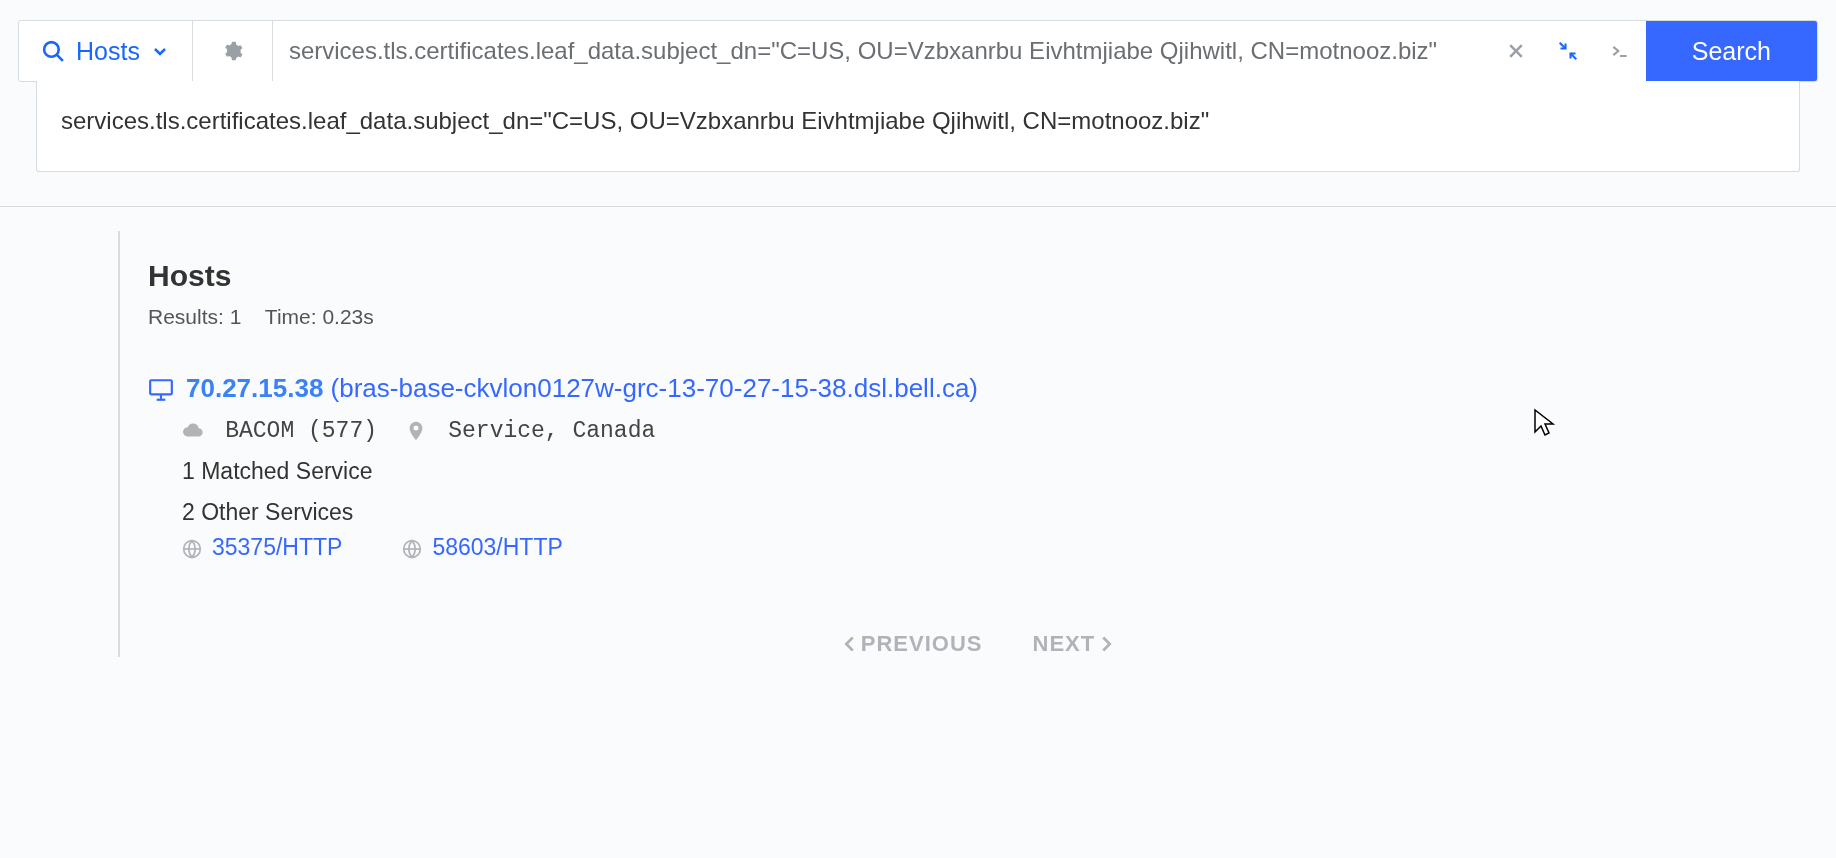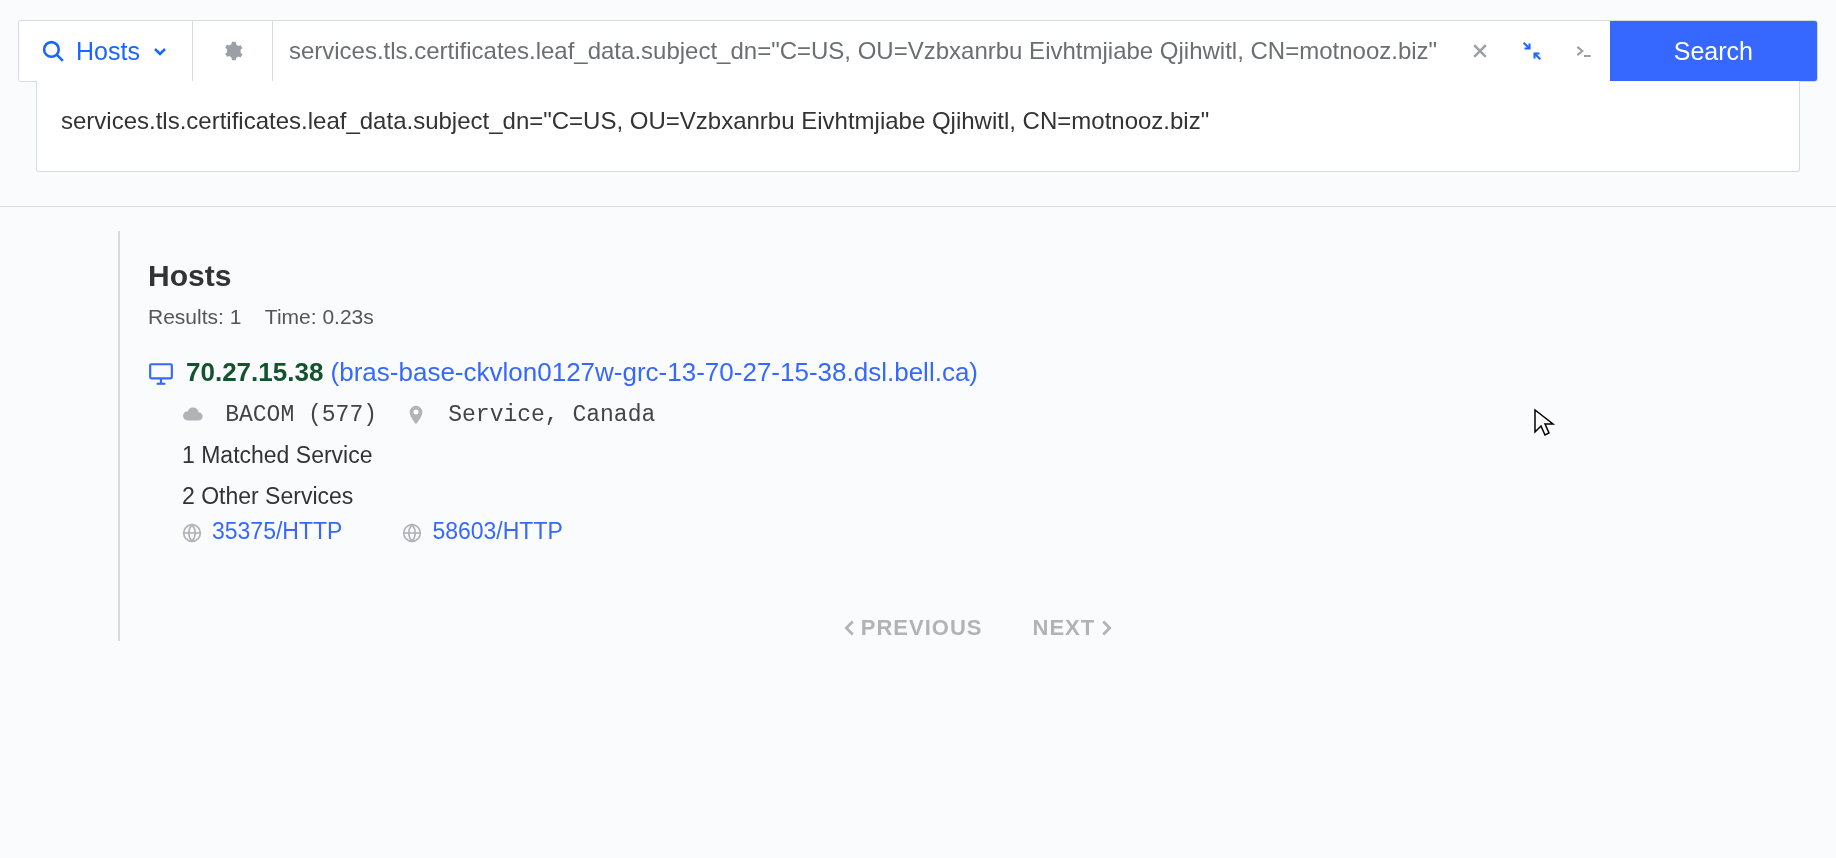--- a/index.html
+++ b/index.html
@@ -7,37 +7,37 @@
   body { padding:20px 0 0 0; }
 
   .search-wrap { margin:0 18px; }
   .searchbar { display:flex; border:1px solid #d7dce1; border-radius:3px; overflow:hidden; background:#fff; height:62px; }
   .host-dd { display:flex; align-items:center; gap:10px; padding:0 22px; color:#1967ff; font-size:25px; border-right:1px solid #d7dce1; cursor:pointer; }
   .gearcell { display:flex; align-items:center; justify-content:center; width:80px; color:#9aa0a6; font-size:22px; border-right:1px solid #d7dce1; cursor:pointer; }
   .query-input { flex:1; display:flex; align-items:center; padding:0 14px; min-width:0; }
   .query-input input { width:100%; border:none; outline:none; font-size:24px; color:#6b6f73; background:transparent; }
   .iconbtn { width:52px; display:flex; align-items:center; justify-content:center; color:#9aa0a6; font-size:20px; cursor:pointer; }
   .iconbtn.blue { color:#1967ff; }
-  .searchbtn { background:#3668ff; color:#fff; display:flex; align-items:center; justify-content:center; padding:0 64px; font-size:25px; cursor:pointer; }
+  .searchbtn { background:#3668ff; color:#fff; display:flex; align-items:center; justify-content:center; padding:0 46px; font-size:25px; cursor:pointer; }
 
   .suggest-box { margin:0 18px; margin-top:-1px; border:1px solid #d7dce1; border-top:none; background:#fff; border-radius:0 0 3px 3px; padding:26px 24px 36px; font-size:24px; color:#333; }
 
   .divider { height:1px; background:#d7dce1; margin-top:34px; }
 
   .content { display:flex; margin-top:24px; }
   .left-gutter { width:120px; border-right:2px solid #d7dce1; }
   .main { padding:14px 28px 0; flex:1; }
 
   .page-title { font-size:30px; font-weight:700; color:#333; margin:14px 0 12px; }
-  .meta { font-size:21px; color:#555; margin-bottom:28px; }
+  .meta { font-size:21px; color:#555; margin-bottom:44px; }
   .meta span { margin-right:18px; }
 
   .host-row { display:flex; align-items:center; gap:12px; font-size:26px; margin-bottom:14px; }
   .host-row a { color:#3668ff; text-decoration:none; }
-  .ip { font-weight:700; color:#14532d; }
+  .ip { font-weight:700; color:#3b82f6; }
   .desktop-icon { color:#3668ff; font-size:26px; }
 
   .infoline { display:flex; align-items:center; gap:28px; font-size:23px; color:#444; margin:6px 0 6px 34px;font-family:Liberation Mono, monospace; }
   .infoline .mutedicon { color:#b0b4b9; font-size:22px; margin-right:8px; }
 
   .section-heading { font-size:23px; font-weight:400; color:#333; margin:14px 0 8px 34px; }
 
   .svc-row { margin-left:34px; display:flex; gap:60px; font-size:23px; }
   .svc-item { display:flex; align-items:center; gap:10px; }
   .svc-item a { color:#3668ff; text-decoration:none; }

